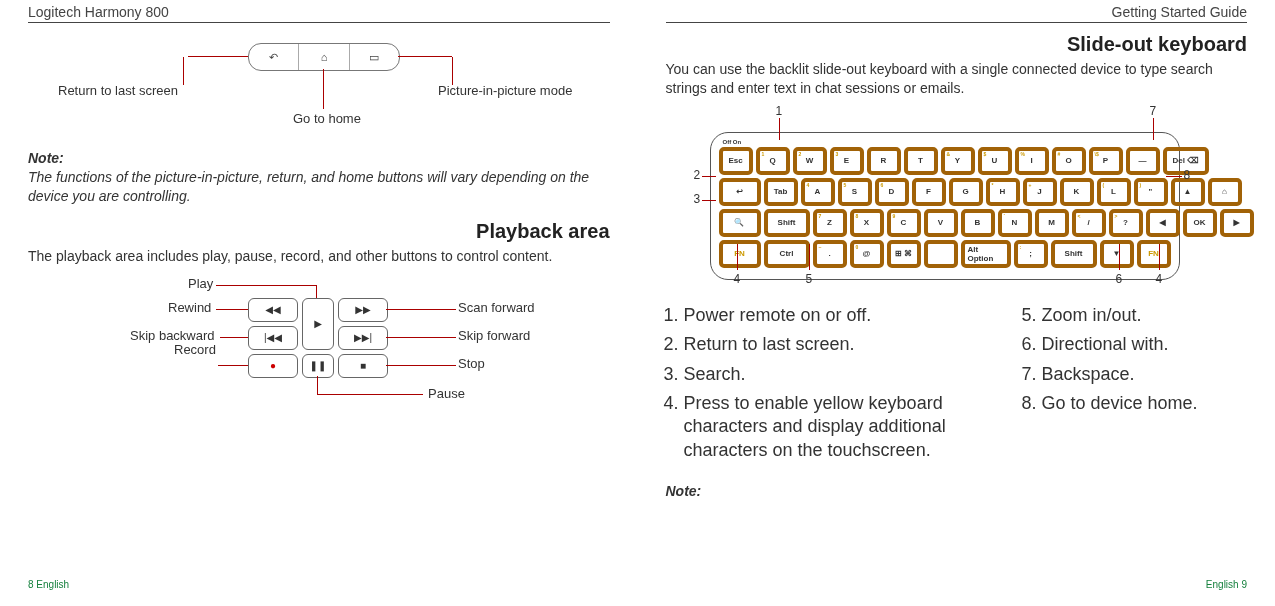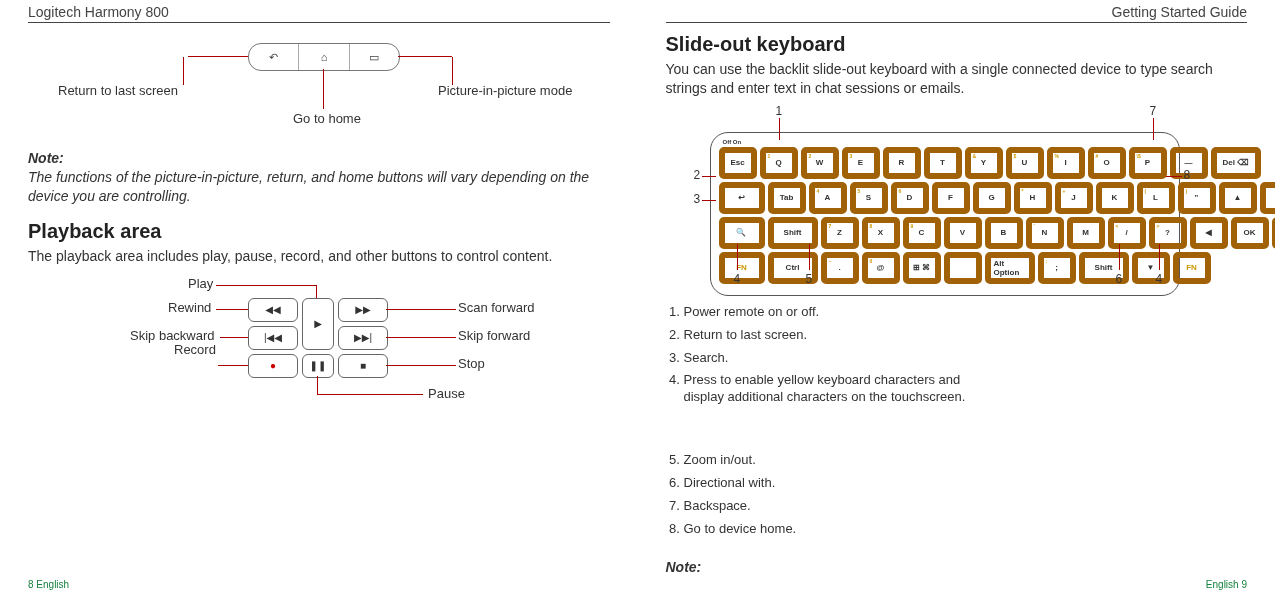--- a/index.html
+++ b/index.html
@@ -40,20 +40,21 @@
     color: #15803d;
   }
   .footer-left { left: 28px; }
   .footer-right { right: 28px; }
 
   h2.section {
     font-weight: 700;
     font-size: 20px;
     margin: 14px 0 2px 0;
     color: #222;
+    text-align: right;
   }
   p.body, span.body {
     font-size: 14px;
     line-height: 1.35;
     margin: 4px 0;
     color: #333;
   }
   .note-label { font-weight: 700; font-style: italic; }
   .note-body { font-style: italic; }
 
@@ -129,21 +130,21 @@
     padding: 6px 8px 8px 8px;
     background: #fff;
   }
   .krow {
     display: flex;
     gap: 3px;
     margin-bottom: 3px;
     align-items: center;
   }
   .key {
-    border: 6px solid #a16207;
+    border: 4px solid #a16207;
     border-radius: 5px;
     height: 20px;
     min-width: 20px;
     padding: 0 3px;
     font-size: 8px;
     font-weight: 600;
     display: flex;
     align-items: center;
     justify-content: center;
     position: relative;
@@ -172,22 +173,21 @@
     color: #333;
   }
   .red-line {
     position: absolute;
     background: #a00;
   }
   .legend {
     display: flex;
     gap: 40px;
     margin-top: 10px;
-    font-size: 13px;
-    flex-direction: column;
+    font-size: 18px;
   }
   .legend ol {
     margin: 0;
     padding-left: 18px;
   }
   .legend li {
     margin-bottom: 6px;
     line-height: 1.3;
     max-width: 300px;
   }

